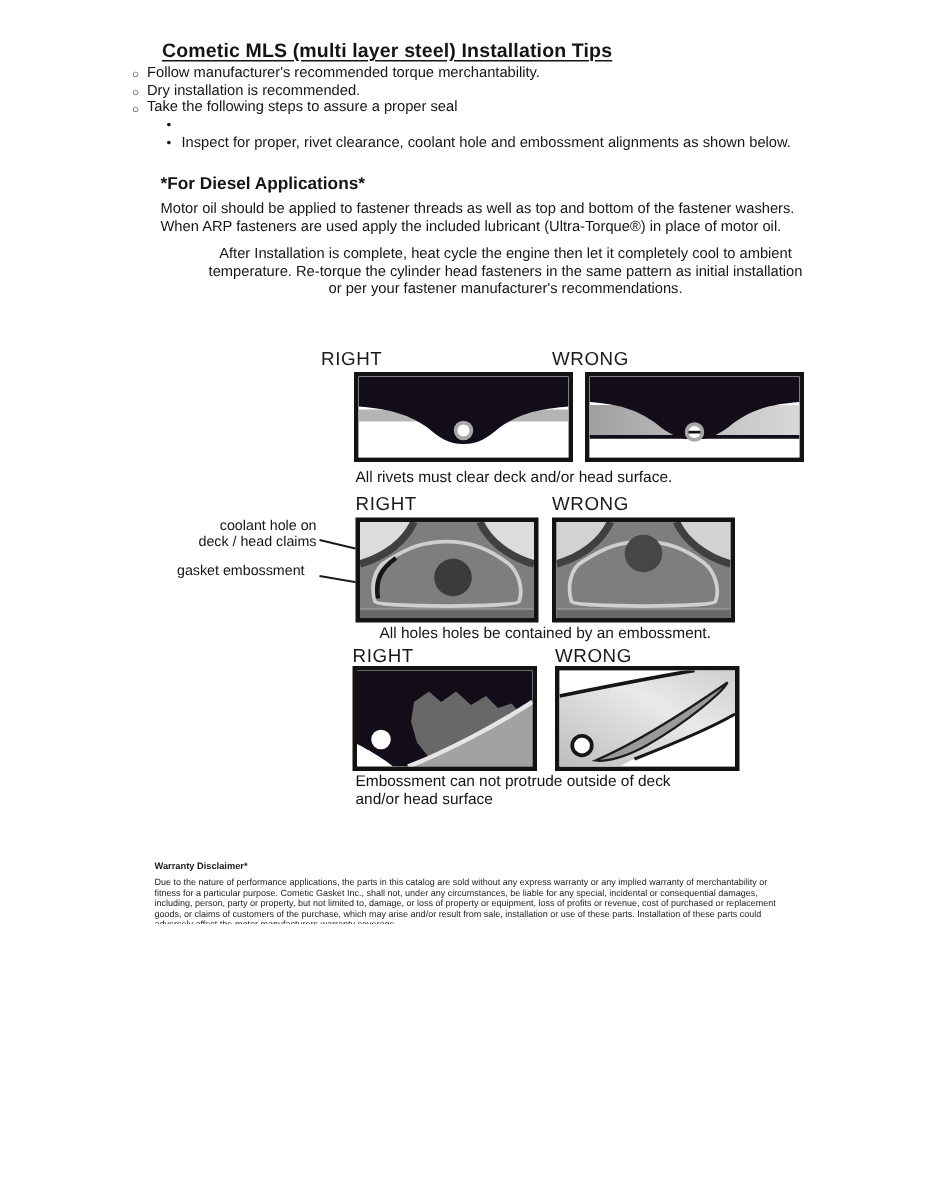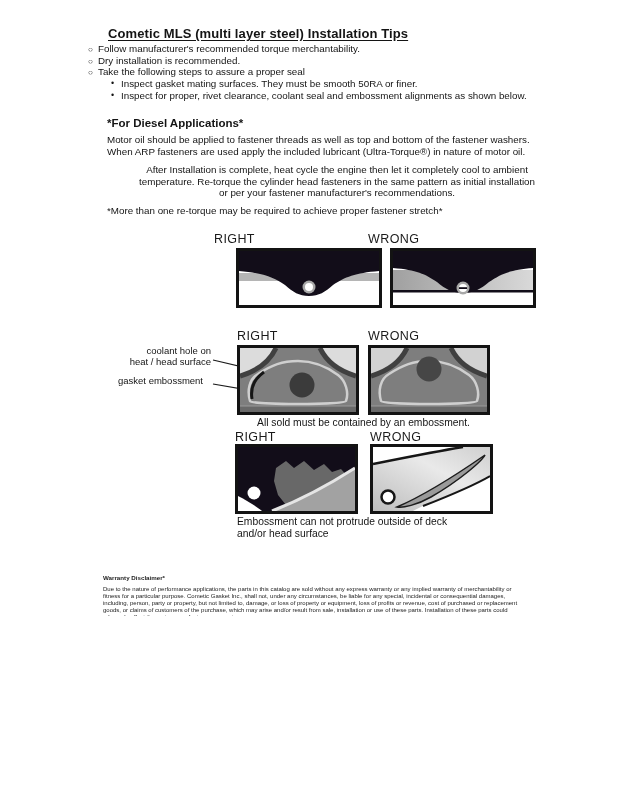--- a/index.html
+++ b/index.html
@@ -78,35 +78,33 @@
     <div class="bullet-row">
       <span class="marker open">○</span>
       <span>Dry installation is recommended.</span>
     </div>
     <div class="bullet-row">
       <span class="marker open">○</span>
       <span>Take the following steps to assure a proper seal</span>
     </div>
     <div class="bullet-row sub">
       <span class="marker solid">•</span>
-      <span>Inspect gasket mating surfaces.  They must be smooth 50RA or finer.</span>
     </div>
     <div class="bullet-row sub">
       <span class="marker solid">•</span>
-      <span>Inspect for proper, rivet clearance, coolant seal and embossment alignments as shown below.</span>
+      <span>Inspect for proper, rivet clearance, coolant hole and embossment alignments as shown below.</span>
     </div>
   </div>
 
   <div class="diesel-heading">*For Diesel Applications*</div>
   <div class="para" style="top:134px;">Motor oil should be applied to fastener threads as well as top and bottom of the fastener washers.
-When ARP fasteners are used apply the included lubricant (Ultra-Torque®) in nature of motor oil.</div>
+When ARP fasteners are used apply the included lubricant (Ultra-Torque®) in place of motor oil.</div>
   <div class="para" style="top:164px;text-align:center;">After Installation is complete, heat cycle the engine then let it completely cool to ambient
 temperature. Re-torque the cylinder head fasteners in the same pattern as initial installation
 or per your fastener manufacturer's recommendations.</div>
-  <div class="para" style="top:205px;">*More than one re-torque may be required to achieve proper fastener stretch*</div>
 
   <div class="fig-label" style="left:214px;top:232px;width:146px;">RIGHT</div>
   <div class="fig-label" style="left:368px;top:232px;width:146px;">WRONG</div>
 
   <div class="fig-box" style="left:236px;top:248px;">
     <svg width="140" height="54" viewBox="0 0 140 54">
       <rect x="0" y="0" width="140" height="54" fill="#ffffff"></rect>
       <rect x="0" y="22" width="140" height="8" fill="#b5b5b5"></rect>
       <path d="M0,0 L140,0 L140,20 C116,22 106,26 94,34 C86,41 80,45 70,45 C60,45 54,41 46,34 C34,26 24,22 0,20 Z" fill="#120d19"></path>
       <circle cx="70" cy="36" r="6.5" fill="#a8a8a8"></circle>
@@ -125,26 +123,27 @@
       <rect x="0" y="0" width="140" height="54" fill="#ffffff"></rect>
       <rect x="0" y="19" width="140" height="21" fill="url(#g-deck)"></rect>
       <path d="M0,0 L140,0 L140,17 C116,19 108,23 96,31 C88,38 80,42 70,42 C60,42 52,38 44,31 C32,23 24,19 0,17 Z" fill="#120d19"></path>
       <rect x="0" y="39" width="140" height="2.5" fill="#120d19"></rect>
       <circle cx="70" cy="37" r="6.5" fill="#a8a8a8"></circle>
       <circle cx="70" cy="37" r="4" fill="#ffffff"></circle>
       <rect x="66" y="36.2" width="8" height="1.8" fill="#120d19"></rect>
     </svg>
   </div>
 
+  <div class="fig-caption" style="left:237px;top:313px;">All rivets must clear deck and/or head surface.</div>
 
   <div class="fig-label" style="left:237px;top:329px;width:122px;">RIGHT</div>
   <div class="fig-label" style="left:368px;top:329px;width:122px;">WRONG</div>
 
   <div class="callout right-align" style="left:95px;top:346px;width:116px;">coolant hole on
-heat / head surface</div>
+deck / head claims</div>
   <div class="callout" style="left:118px;top:376px;width:100px;">gasket embossment</div>
 
   <svg class="overlay" style="left:95px;top:335px;" width="300" height="85">
     <line x1="118" y1="25" x2="198" y2="44" stroke="#1a1a1a" stroke-width="1.2"></line>
     <line x1="118" y1="49" x2="165" y2="57" stroke="#1a1a1a" stroke-width="1.2"></line>
   </svg>
 
   <div class="fig-box" style="left:237px;top:345px;">
     <svg width="116" height="64" viewBox="0 0 116 64">
       <rect x="0" y="0" width="116" height="64" fill="#7e7e7e"></rect>
@@ -167,21 +166,21 @@
       <line x1="0" y1="58" x2="116" y2="58" stroke="#9a9a9a" stroke-width="1"></line>
       <path d="M0,0 L36,0 C30,13 17,23 0,28 Z" fill="#d2d2d2"></path>
       <path d="M36,0 C30,13 17,23 0,28" stroke="#404040" stroke-width="5" fill="none"></path>
       <path d="M116,0 L80,0 C86,13 99,23 116,28 Z" fill="#d2d2d2"></path>
       <path d="M80,0 C86,13 99,23 116,28" stroke="#404040" stroke-width="5" fill="none"></path>
       <path d="M10,53 C7,43 9,31 18,26 C32,17 42,13 58,13 C74,13 86,18 98,27 C106,33 109,45 106,53 C104,57 12,57 10,53 Z" stroke="#cfcfcf" stroke-width="2.5" fill="none"></path>
       <circle cx="58" cy="21" r="12.5" fill="#464646"></circle>
     </svg>
   </div>
 
-  <div class="fig-caption" style="left:237px;top:417px;width:253px;text-align:center;">All sold must be contained by an embossment.</div>
+  <div class="fig-caption" style="left:237px;top:417px;width:253px;text-align:center;">All holes holes be contained by an embossment.</div>
 
   <div class="fig-label" style="left:235px;top:430px;width:123px;">RIGHT</div>
   <div class="fig-label" style="left:370px;top:430px;width:123px;">WRONG</div>
 
   <div class="fig-box" style="left:235px;top:444px;">
     <svg width="117" height="64" viewBox="0 0 117 64">
       <rect x="0" y="0" width="117" height="64" fill="#120d19"></rect>
       <polygon points="38,21 48,14 56,21 66,14 76,23 86,17 94,25 103,22 111,31 114,38 103,47 88,55 66,60 48,58 40,48 36,34" fill="#686868"></polygon>
       <path d="M34,64 C60,54 92,37 117,21 L117,64 Z" fill="#a2a2a2"></path>
       <path d="M34,64 C60,54 92,37 117,21" stroke="#e5e5e5" stroke-width="3" fill="none"></path>

